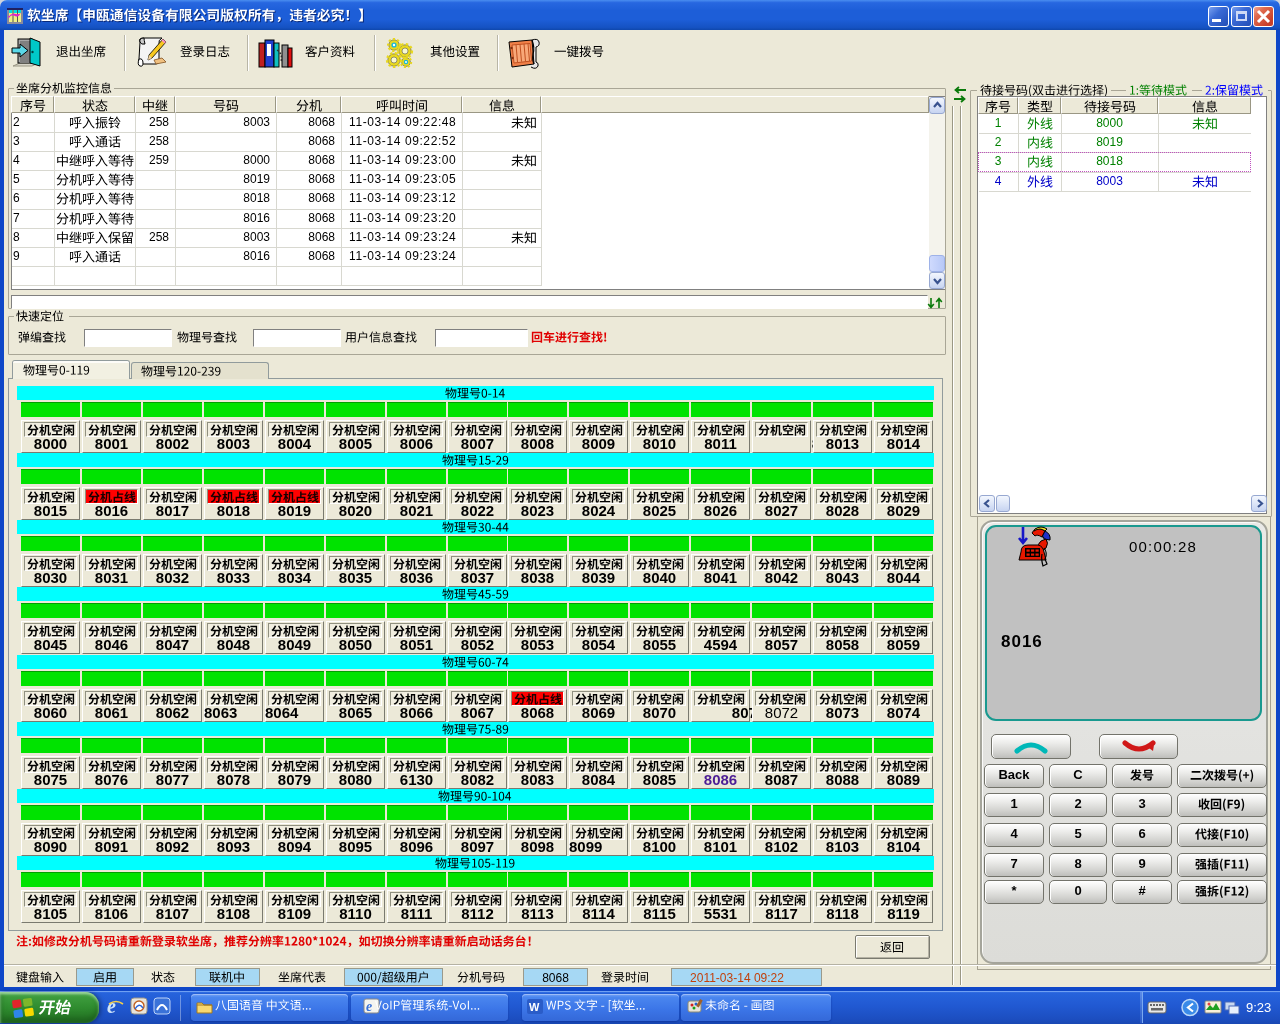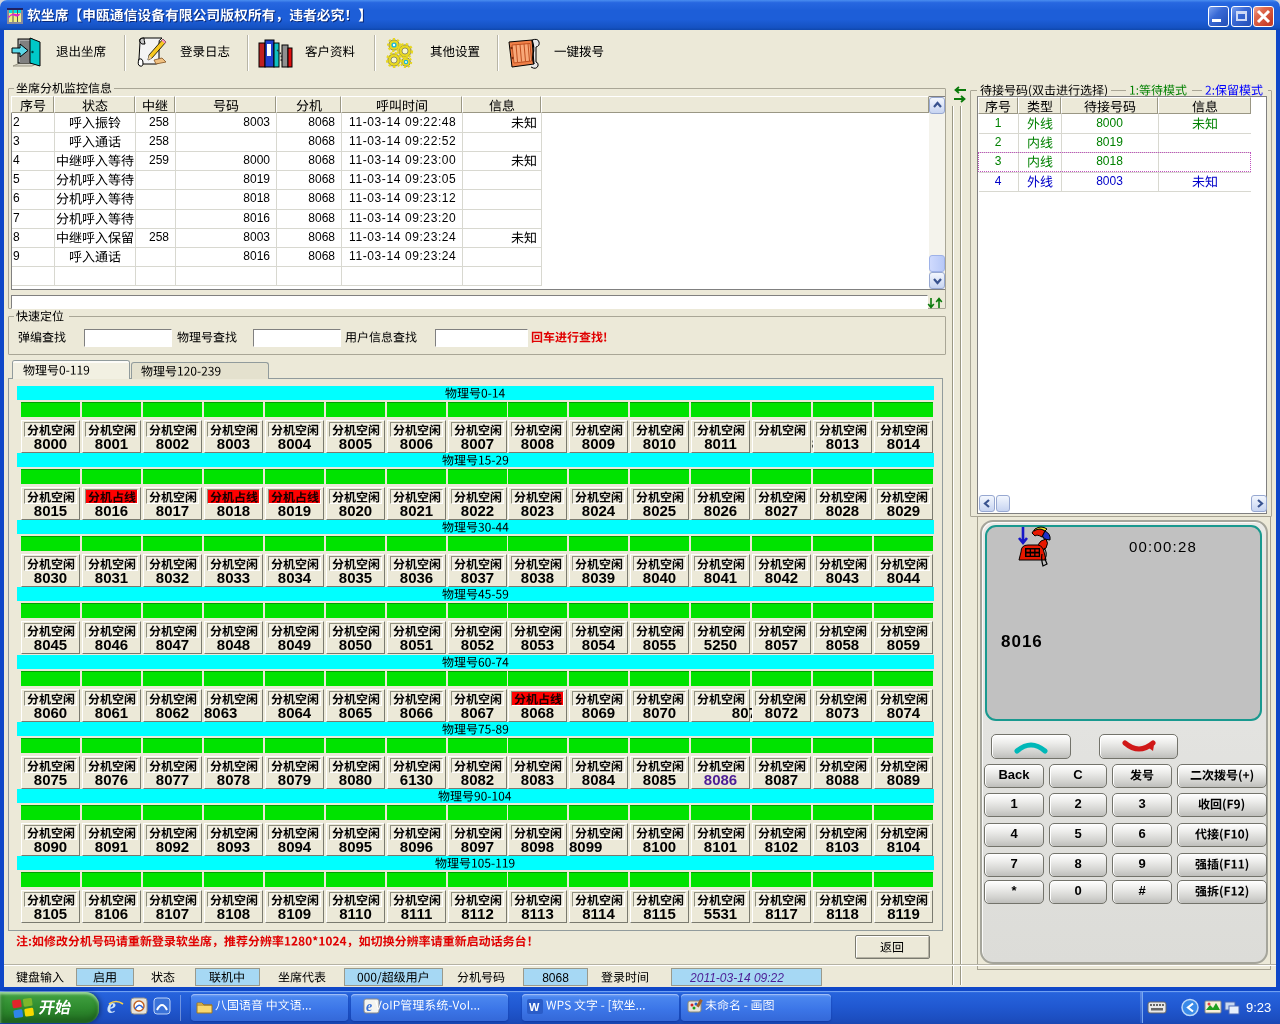--- a/index.html
+++ b/index.html
@@ -1454,21 +1454,21 @@
 <div style="left:691px;top:621px;width:59px;height:33px;background:#ECE9D8;border:1px solid;border-color:#fff #7a7a6f #7a7a6f #fff"></div>
 <div style="left:694px;top:623px;width:53px;height:15px;background:#f1eee0;border:1px solid;border-color:#909080 #fff #fff #909080"></div>
 <svg class="t" style="left:696.5px;top:625px" width="50" height="15">
     <g transform="translate(0,10.6) scale(0.01200,-0.01200)" fill="#000">
       <use href="#b5206" x="0"></use>
       <use href="#b673A" x="1000"></use>
       <use href="#b7A7A" x="2000"></use>
       <use href="#b95F2" x="3000"></use>
     </g>
   </svg>
-<div class="e" style="left:691px;top:637px;font-size:15px;color:#000;font-weight:bold;width:59px;text-align:center;">5250</div>
+<div class="e" style="left:691px;top:637px;font-size:15px;color:#000;font-weight:bold;width:59px;text-align:center;">4594</div>
 <div style="left:752px;top:603px;width:59px;height:15px;background:#00e300;border-top:1px solid #00a000"></div>
 <div style="left:752px;top:621px;width:59px;height:33px;background:#ECE9D8;border:1px solid;border-color:#fff #7a7a6f #7a7a6f #fff"></div>
 <div style="left:755px;top:623px;width:53px;height:15px;background:#f1eee0;border:1px solid;border-color:#909080 #fff #fff #909080"></div>
 <svg class="t" style="left:757.5px;top:625px" width="50" height="15">
     <g transform="translate(0,10.6) scale(0.01200,-0.01200)" fill="#000">
       <use href="#b5206" x="0"></use>
       <use href="#b673A" x="1000"></use>
       <use href="#b7A7A" x="2000"></use>
       <use href="#b95F2" x="3000"></use>
     </g>
@@ -1563,21 +1563,21 @@
 <div style="left:265px;top:689px;width:59px;height:33px;background:#ECE9D8;border:1px solid;border-color:#fff #7a7a6f #7a7a6f #fff"></div>
 <div style="left:268px;top:691px;width:53px;height:15px;background:#f1eee0;border:1px solid;border-color:#909080 #fff #fff #909080"></div>
 <svg class="t" style="left:270.5px;top:693px" width="50" height="15">
     <g transform="translate(0,10.6) scale(0.01200,-0.01200)" fill="#000">
       <use href="#b5206" x="0"></use>
       <use href="#b673A" x="1000"></use>
       <use href="#b7A7A" x="2000"></use>
       <use href="#b95F2" x="3000"></use>
     </g>
   </svg>
-<div class="e" style="left:265px;top:705px;font-size:15px;color:#000;font-weight:bold;width:59px;text-align:center;">8064</div>
+<div class="e" style="left:265px;top:705px;font-size:15px;color:#000;font-weight:bold;width:59px;text-align:left;">8064</div>
 <div style="left:326px;top:671px;width:59px;height:15px;background:#00e300;border-top:1px solid #00a000"></div>
 <div style="left:326px;top:689px;width:59px;height:33px;background:#ECE9D8;border:1px solid;border-color:#fff #7a7a6f #7a7a6f #fff"></div>
 <div style="left:329px;top:691px;width:53px;height:15px;background:#f1eee0;border:1px solid;border-color:#909080 #fff #fff #909080"></div>
 <svg class="t" style="left:331.5px;top:693px" width="50" height="15">
     <g transform="translate(0,10.6) scale(0.01200,-0.01200)" fill="#000">
       <use href="#b5206" x="0"></use>
       <use href="#b673A" x="1000"></use>
       <use href="#b7A7A" x="2000"></use>
       <use href="#b95F2" x="3000"></use>
     </g>
@@ -1659,21 +1659,21 @@
 <div style="left:752px;top:689px;width:59px;height:33px;background:#ECE9D8;border:1px solid;border-color:#fff #7a7a6f #7a7a6f #fff"></div>
 <div style="left:755px;top:691px;width:53px;height:15px;background:#f1eee0;border:1px solid;border-color:#909080 #fff #fff #909080"></div>
 <svg class="t" style="left:757.5px;top:693px" width="50" height="15">
     <g transform="translate(0,10.6) scale(0.01200,-0.01200)" fill="#000">
       <use href="#b5206" x="0"></use>
       <use href="#b673A" x="1000"></use>
       <use href="#b7A7A" x="2000"></use>
       <use href="#b95F2" x="3000"></use>
     </g>
   </svg>
-<div class="e" style="left:752px;top:705px;font-size:15px;color:#000;font-weight:bold;width:59px;text-align:center;">8072</div>
+<div class="e" style="left:752px;top:705px;font-size:15px;color:#000;font-weight:normal;width:59px;text-align:center;">8072</div>
 <div style="left:813px;top:671px;width:59px;height:15px;background:#00e300;border-top:1px solid #00a000"></div>
 <div style="left:813px;top:689px;width:59px;height:33px;background:#ECE9D8;border:1px solid;border-color:#fff #7a7a6f #7a7a6f #fff"></div>
 <div style="left:816px;top:691px;width:53px;height:15px;background:#f1eee0;border:1px solid;border-color:#909080 #fff #fff #909080"></div>
 <svg class="t" style="left:818.5px;top:693px" width="50" height="15">
     <g transform="translate(0,10.6) scale(0.01200,-0.01200)" fill="#000">
       <use href="#b5206" x="0"></use>
       <use href="#b673A" x="1000"></use>
       <use href="#b7A7A" x="2000"></use>
       <use href="#b95F2" x="3000"></use>
     </g>
@@ -2655,21 +2655,21 @@
 <div class="e" style="left:523px;top:972px;font-size:12px;color:#000;width:65px;text-align:center;">8068</div>
 <svg class="t" style="left:601px;top:971px" width="50" height="15">
     <g transform="translate(0,10.6) scale(0.01200,-0.01200)" fill="#000">
       <use href="#r767B" x="0"></use>
       <use href="#r5F55" x="1000"></use>
       <use href="#r65F6" x="2000"></use>
       <use href="#r95F4" x="3000"></use>
     </g>
   </svg>
 <div style="left:671px;top:968px;width:151px;height:18px;background:#a6d8f4;border:1px solid #9a9a8c"></div>
-<div class="e" style="left:671px;top:972px;font-size:12px;color:#4c1d95;width:132px;text-align:center;font-style:italic;">2011-03-14 09:22</div>
+<div class="e" style="left:671px;top:972px;font-size:12px;color:#c2410c;width:132px;text-align:center;">2011-03-14 09:22</div>
 <div style="left:0;top:991px;width:1280px;height:33px;background:linear-gradient(#4b82ef 0%,#2663dc 6%,#2159d2 45%,#1c4ec0 85%,#1a47b2 100%)"></div>
 <div style="left:0px;top:991px;width:1280px;height:1px;background:#6fa0f2"></div>
 <div style="left:0;top:992px;width:99px;height:31px;background:linear-gradient(#6fba6f 0%,#3f9e3f 10%,#2f8c2f 50%,#247524 90%);border-radius:0 14px 14px 0;box-shadow:inset 0 2px 3px #9fd89f,inset 0 -4px 6px #1d5f1d,2px 0 4px rgba(0,0,0,.35)"></div>
 <svg style="position:absolute;left:10px;top:996px" width="26" height="24">
     <g transform="rotate(-8 13 12)">
 <rect x="3" y="3" width="9" height="8" rx="1.5" fill="#e3242b"></rect>
       <rect x="14" y="3" width="9" height="8" rx="1.5" fill="#7eb72b"></rect>
 <rect x="3" y="13" width="9" height="8" rx="1.5" fill="#2e86e8"></rect>
       <rect x="14" y="13" width="9" height="8" rx="1.5" fill="#f8d900"></rect>
 </g>

